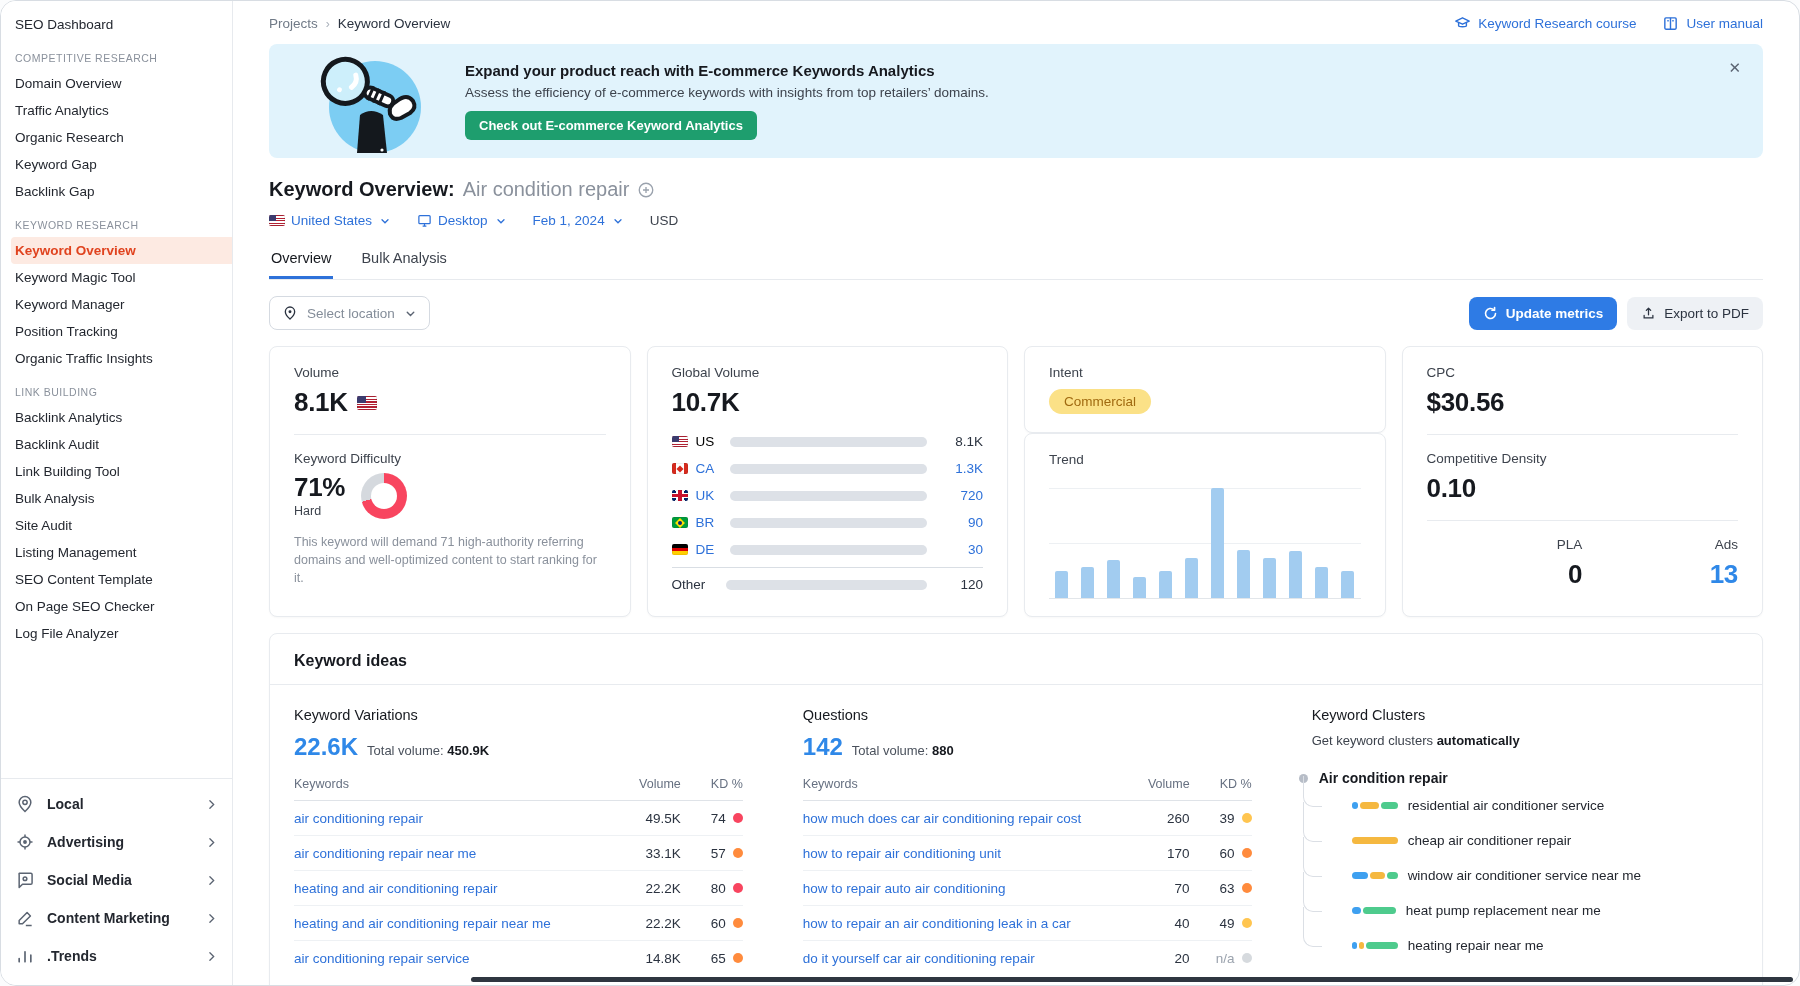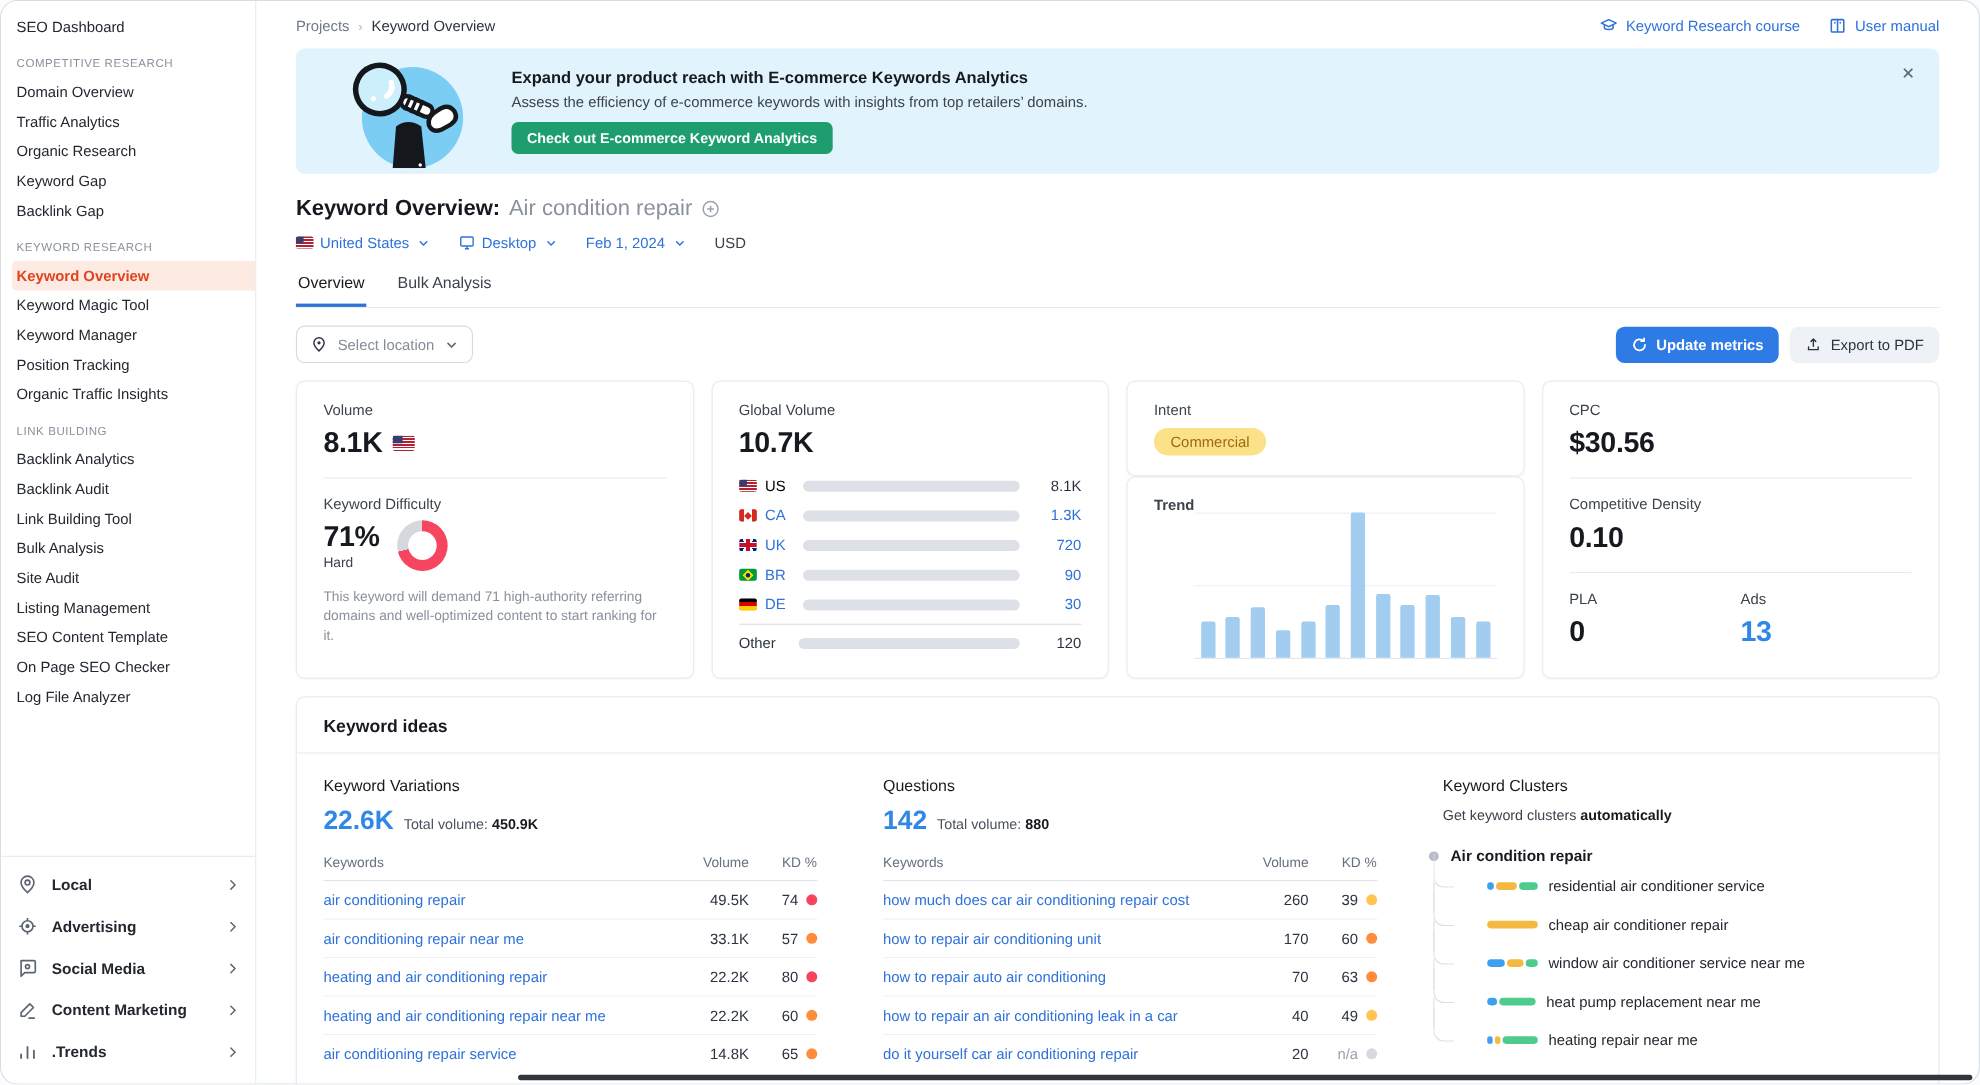--- a/index.html
+++ b/index.html
@@ -81,28 +81,28 @@
   .gv-fill { height:100%; border-radius:5px; background:#4eb9f7; min-width:3px; }
   .gv-fill.dark { background:#2b6cd9; }
   .gv-val { width:48px; text-align:right; font-size:13.5px; color:#2e71d9; }
   .gv-val.dark { color:#2b3340; }
   .gv-other { border-top:1px solid #d9dee4; margin-top:4px; padding-top:9px; }
   .gv-other .code { width:46px; color:#2b3340; cursor:default; }
 
   .col-stack { display:flex; flex-direction:column; gap:0; }
   .intent-card { flex:0 0 auto; }
   .intent-badge { display:inline-block; background:#fbe187; color:#a06a10; font-size:13.5px; padding:5px 15px; border-radius:14px; margin-top:2px; }
-  .trend-card { flex:1; display:flex; flex-direction:row;font-weight:bold; }
+  .trend-card { flex:1; display:flex; flex-direction:column; }
   .trend-chart { position:relative; flex:1; margin-top:14px; min-height:104px; }
   .trend-grid { position:absolute; left:0; right:0; border-top:1px solid #edf0f3; }
   .trend-grid.base { border-top-color:#e2e6ea; }
   .trend-bars { position:absolute; inset:0; display:flex; align-items:flex-end; justify-content:space-between; padding:0 6px; }
   .trend-bar { width:13px; background:#a2ccf0; border-radius:2px 2px 0 0; }
 
-  .pla-ads { display:flex; }
+  .pla-ads { display:flex;text-align:right; }
   .pla-ads .half { width:50%; }
   .ads-val { color:#2f88e8; }
 
   
   .ideas-card { margin-top:16px; padding:18px 24px 40px; height:360px; }
   .ideas-title { font-size:16px; font-weight:700; color:#16191f; }
   .ideas-divider { border:none; border-top:1px solid #e8ebef; margin:14px -24px 0; }
   .ideas-grid { display:grid; grid-template-columns:1fr 1fr .95fr; column-gap:60px; margin-top:22px; }
   .ideas-sub { font-size:14.5px; color:#16191f; margin-bottom:10px; }
   .count-row { display:flex; align-items:baseline; gap:9px; margin-bottom:16px; }

